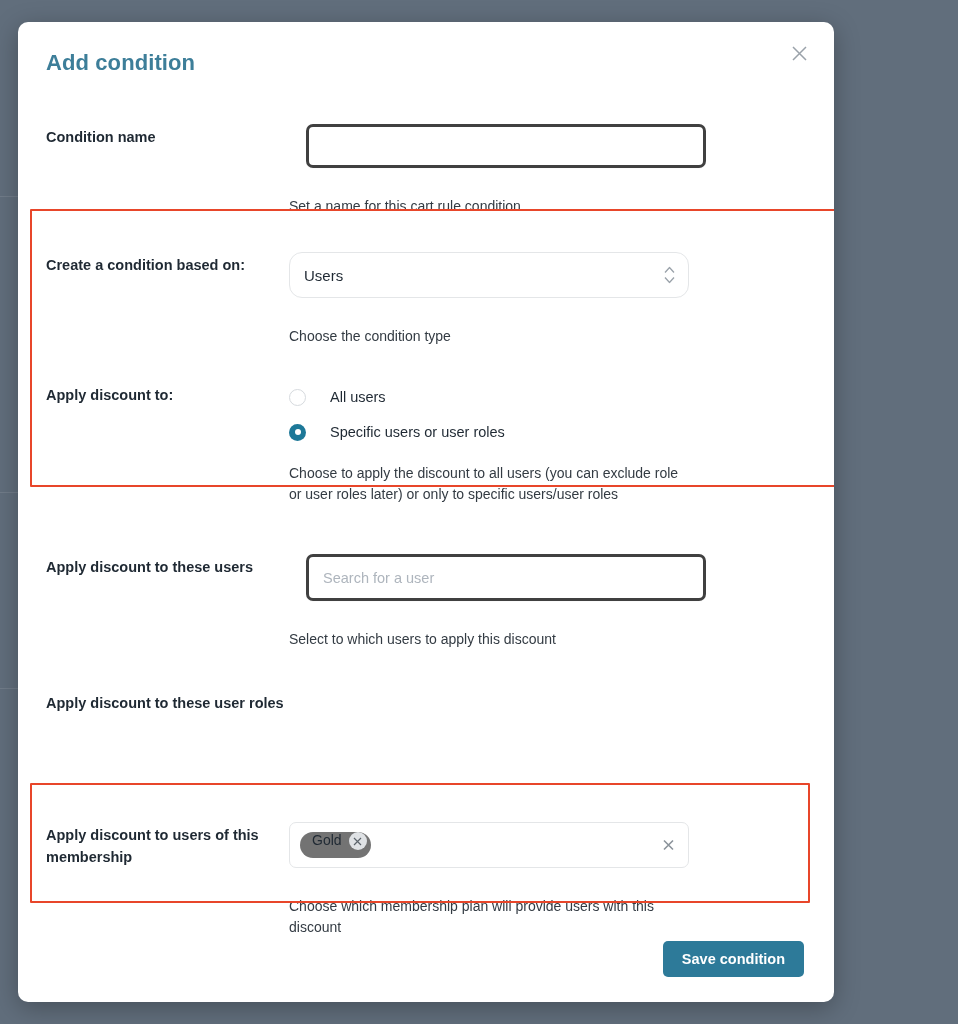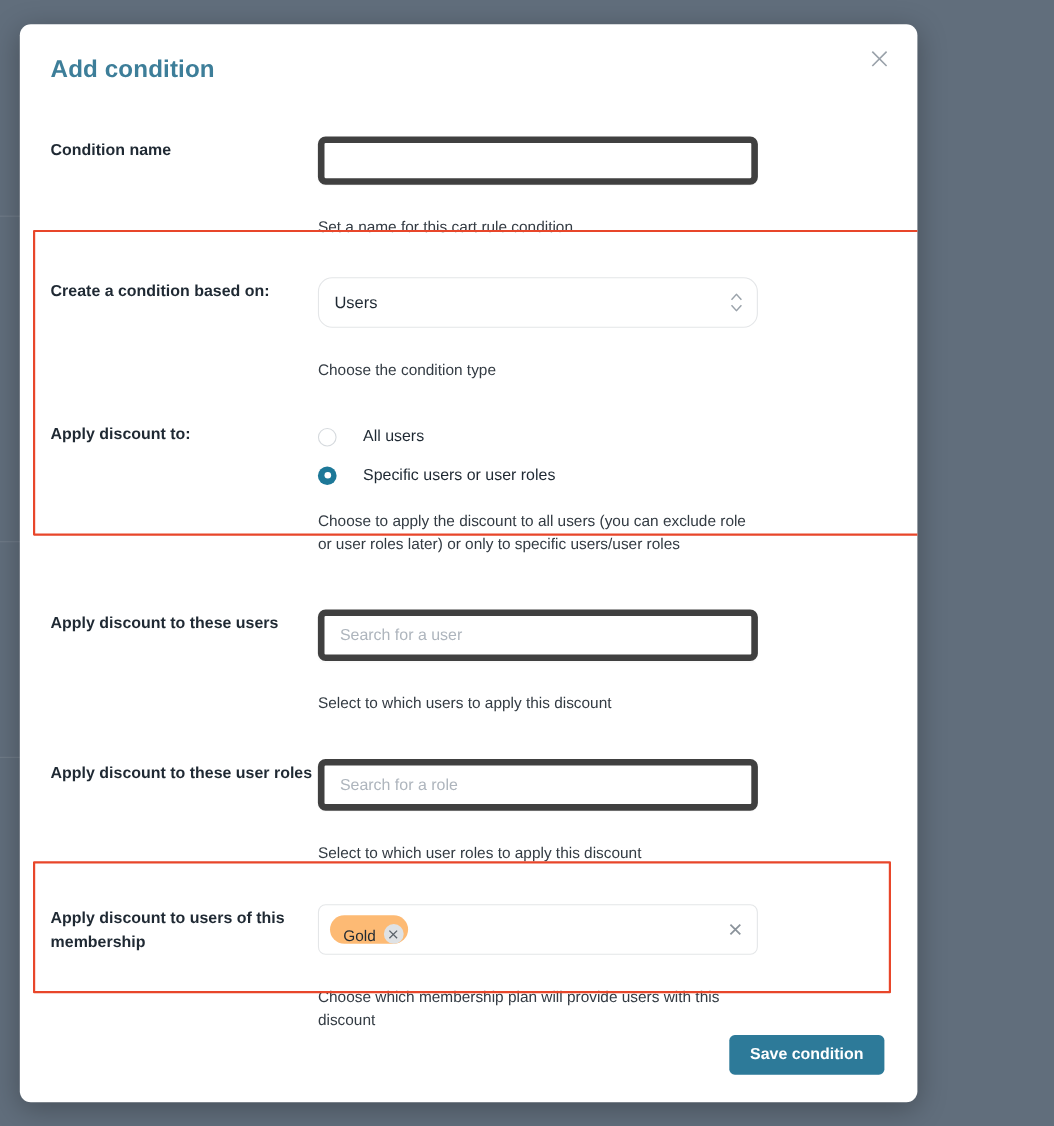--- a/index.html
+++ b/index.html
@@ -72,29 +72,30 @@
     padding-top: 2px;
   }
   .row > .field {
     grid-column: 3;
     padding-right: 145px;
   }
 
   .text-input {
     width: 100%;
     height: 44px;
-    border: 6px solid #404040;
+    border: 3px solid #404040;
     border-radius: 7px;
     background: #fff;
     font-size: 14.5px;
     color: #1f2933;
     padding: 0 14px;
     font-family: "Liberation Sans", sans-serif;
     outline: none;
     box-shadow: 0 1px 1px rgba(0,0,0,0.02);
+    margin-left: 17px;
   }
   .text-input::placeholder { color: #aeb5bd; }
 
   .helper {
     font-size: 14px;
     color: #333b43;
     margin-top: 28px;
     line-height: 21px;
   }
 
@@ -160,23 +161,23 @@
     position: relative;
     width: 100%;
     min-height: 46px;
     border: 1px solid #e4e6e8;
     border-radius: 7px;
     background: #fff;
     display: flex; align-items: center;
     padding: 0 40px 0 10px;
   }
   .chip {
-    display: inline-flex; align-items: flex-end;
+    display: inline-flex; align-items: flex-start;
     gap: 7px;
-    background: #fdba74;
+    background: #737373;
     border-radius: 13px;
     height: 26px;
     padding: 0 4px 0 12px;
     font-size: 14px;
     color: #1f2933;
   }
   .chip-x {
     width: 18px; height: 18px;
     border-radius: 50%;
     background: #dfe2e5;
@@ -278,24 +279,20 @@
   <div class="row" style="top:532px;">
     <div class="label">Apply discount to these users</div>
     <div class="field">
       <input class="text-input" type="text" style="height: 47px;" placeholder="Search for a user">
       <div class="helper">Select to which users to apply this discount</div>
     </div>
   </div>
 
   <div class="row" style="top:668px;">
     <div class="label">Apply discount to these user roles</div>
-    <div class="field">
-      <input class="text-input" type="text" style="height: 47px;" placeholder="Search for a role">
-      <div class="helper">Select to which user roles to apply this discount</div>
-    </div>
   </div>
 
   <div class="row" style="top:800px;">
     <div class="label">Apply discount to users of this membership</div>
     <div class="field">
       <div class="tag-input">
         <span class="chip">
           <span>Gold</span>
           <span class="chip-x">
             <svg width="9" height="9" viewBox="0 0 9 9">

